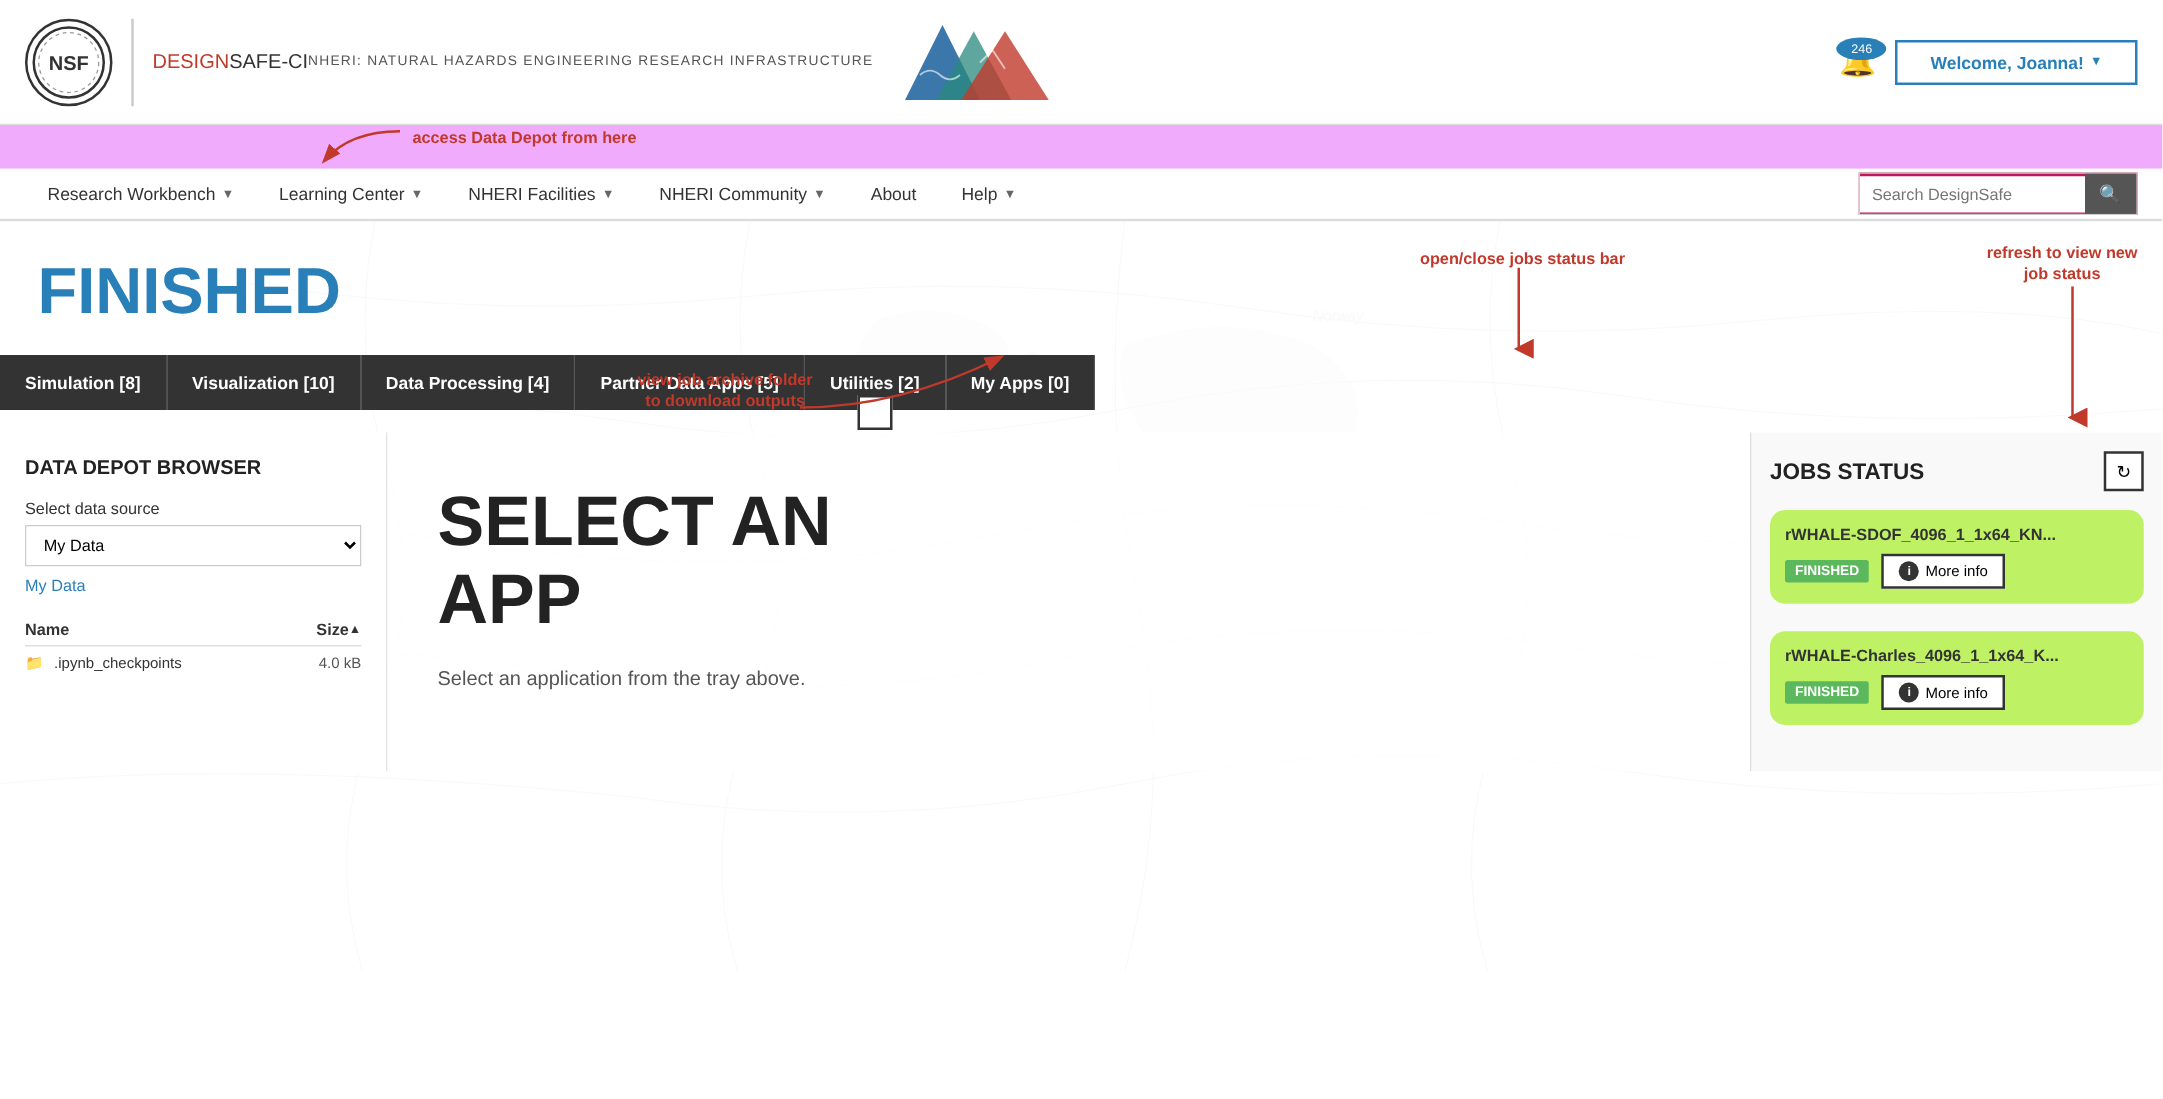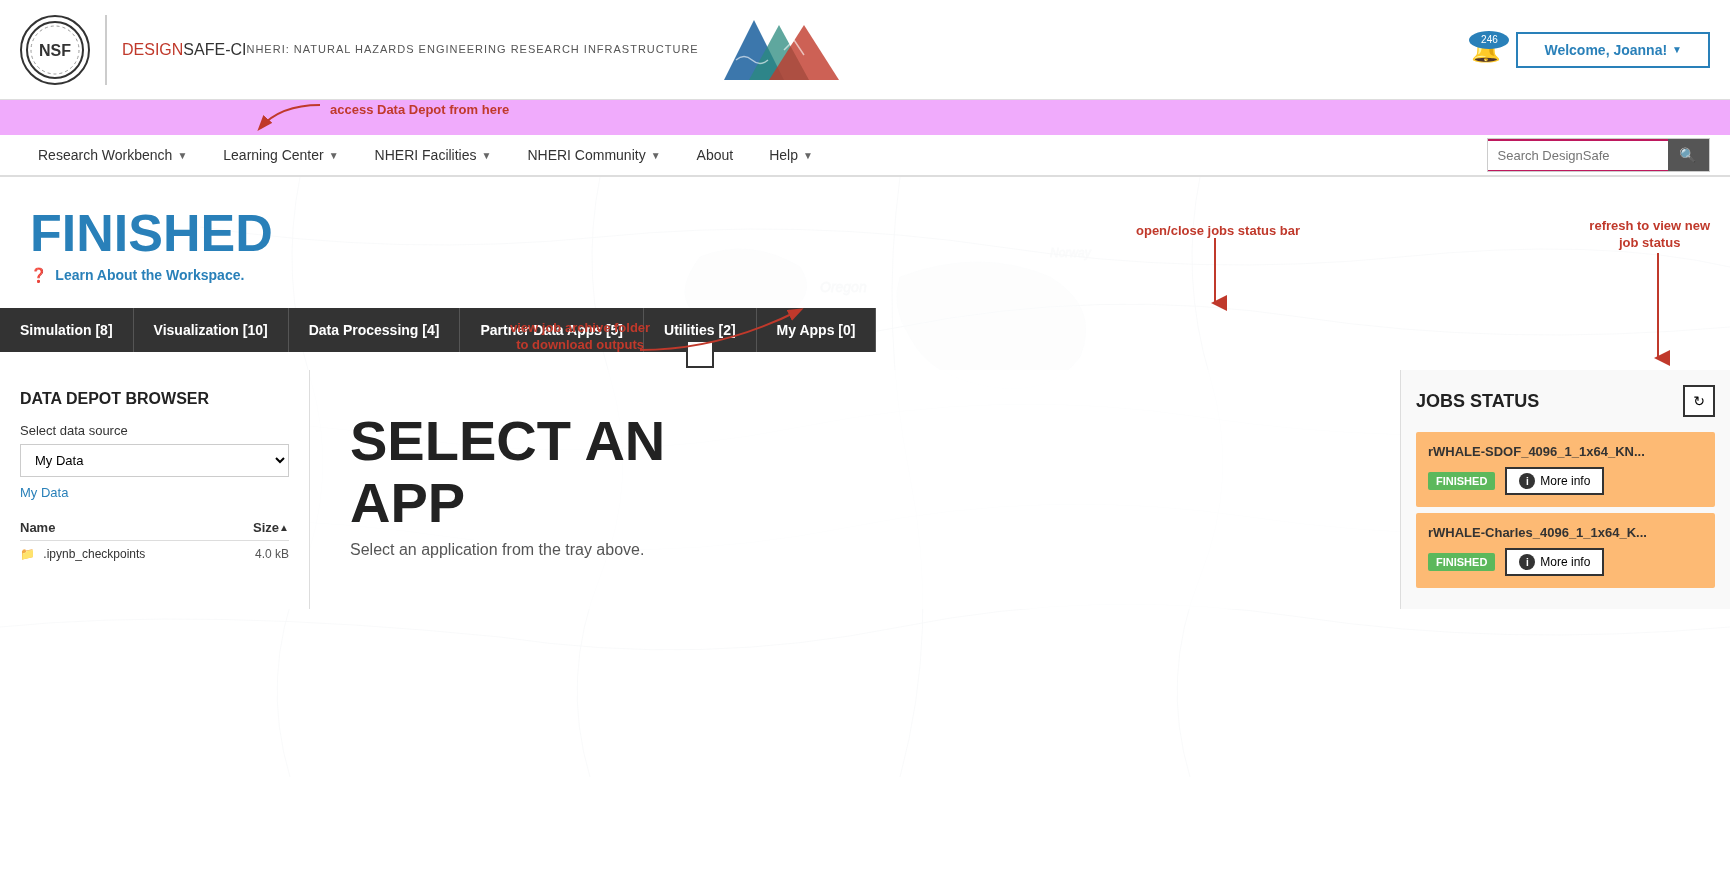--- a/index.html
+++ b/index.html
@@ -280,21 +280,21 @@
     }
     .select-app h1 {
       font-size: 56px;
       font-weight: 900;
       color: #222;
       line-height: 1.1;
     }
     .select-app p {
       font-size: 16px;
       color: #555;
-      margin-top: 8px;
+      margin-top: 26px;
     }
 
     
     .jobs-status {
       width: 330px;
       flex-shrink: 0;
       background: #f9f9f9;
       border-left: 1px solid #ddd;
       padding: 15px;
     }
@@ -315,24 +315,24 @@
       border: 2px solid #333;
       background: #fff;
       cursor: pointer;
       display: flex;
       align-items: center;
       justify-content: center;
       font-size: 14px;
     }
 
     .job-item {
-      background: #fdba74;
+      background: #bef264;
       padding: 12px;
-      margin-bottom: 6px;
-      border-radius: 2px;
+      margin-bottom: 22px;
+      border-radius: 12px;
     }
     .job-name {
       font-size: 13px;
       color: #333;
       font-weight: bold;
       margin-bottom: 8px;
     }
     .job-status-row {
       display: flex;
       align-items: center;
@@ -476,24 +476,20 @@
       <path d="M900,100 Q980,70 1050,100 Q1100,130 1080,180 Q1050,220 990,210 Q930,200 910,160 Q890,130 900,100 Z" fill="#c8d5dc" opacity="0.4"></path>
       <text x="820" y="115" font-size="14" fill="#aaa" font-style="italic" opacity="0.7">Oregon</text>
       <text x="1050" y="80" font-size="12" fill="#aaa" font-style="italic" opacity="0.6">Norway</text>
     </g>
   </svg>
 
   <div class="content">
 
     <div class="workspace-header">
       <div class="workspace-title">FINISHED</div>
-      <div class="workspace-learn">
-        <span class="q-icon">❓</span>
-        <a href="#">Learn About the Workspace.</a>
-      </div>
     </div>
 
     <div style="position:relative;">
 
       <div style="position:absolute; top:-70px; right:430px; color:#c0392b; font-size:13px; font-weight:bold; text-align:center; z-index:20; line-height:1.3;">open/close jobs status bar</div>
 
       <svg style="position:absolute;top:-55px;right:495px;z-index:20;" width="40" height="80">
         <path d="M20,0 L20,65" stroke="#c0392b" stroke-width="2" fill="none" marker-end="url(#arr2)"></path>
         <defs>
           <marker id="arr2" markerWidth="8" markerHeight="8" refX="4" refY="6" orient="auto">

